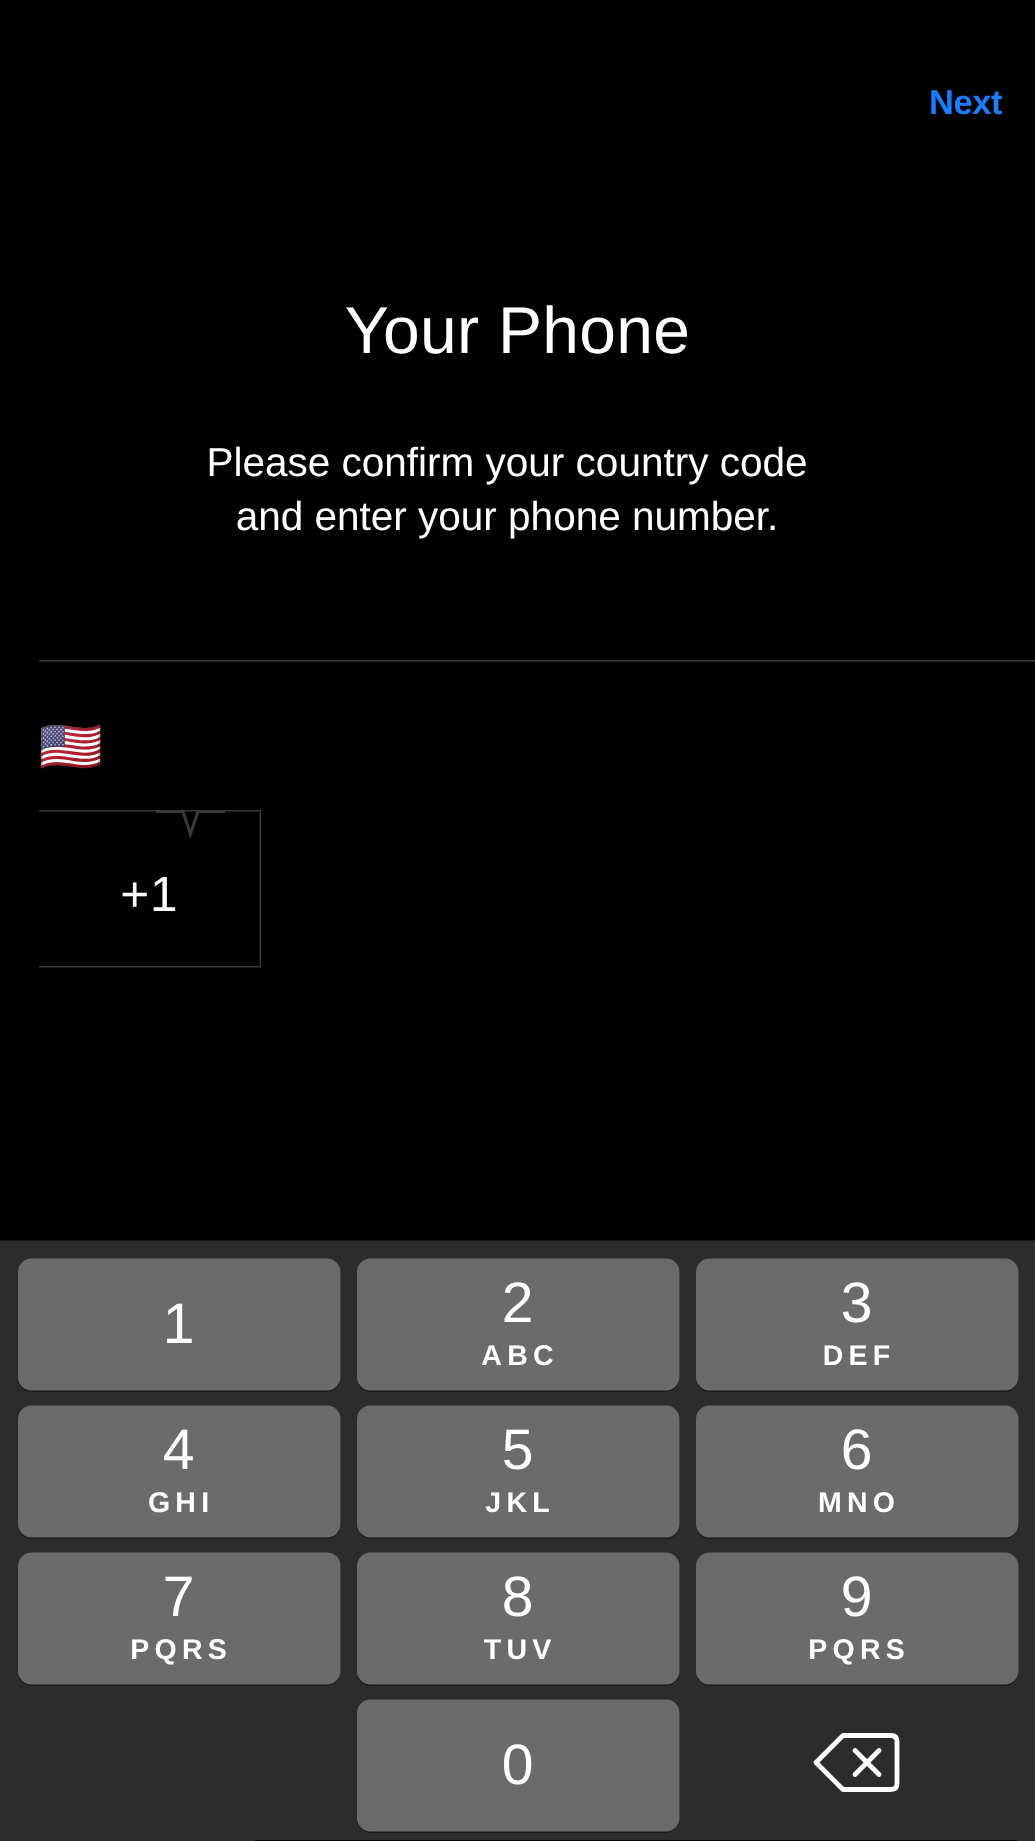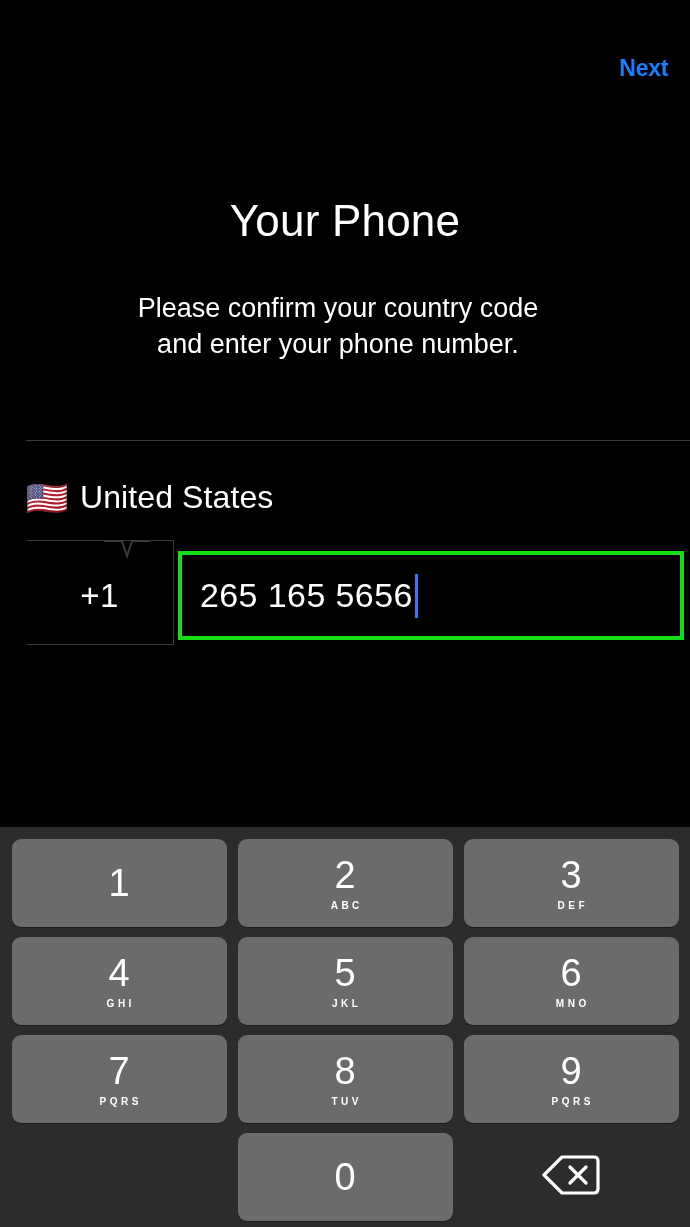--- a/index.html
+++ b/index.html
@@ -210,21 +210,21 @@
     user-select: none;
     box-shadow: 0 1px 0 rgba(0,0,0,0.35);
   }
   .key-digit {
     font-size: 38px;
     color: #ffffff;
     line-height: 1;
     font-weight: 300;
   }
   .key-letters {
-    font-size: 10px;
+    font-size: 19px;
     color: #ffffff;
     letter-spacing: 3.5px;
     font-weight: bold;
     margin-top: 6px;
     margin-left: 3.5px;
   }
   .key.no-letters .key-digit {
     margin-top: 0px;
   }
   .key-spacer {
@@ -251,38 +251,33 @@
   </div>
 
   <div class="page-title">Your Phone</div>
   <div class="page-subtitle">Please confirm your country code
 and enter your phone number.</div>
 
   <div class="divider-top"></div>
 
   <div class="country-row">
     <span class="flag-icon">🇺🇸</span>
-    <span class="country-name">United States</span>
   </div>
 
   <div class="phone-row">
 
     <div class="code-cell">
       <div class="code-notch">
         <svg width="46" height="22" viewBox="0 0 46 22">
           <path d="M0 1 L18 1 L23 16 L28 1 L46 1" fill="none" stroke="#3a3a3a" stroke-width="2"></path>
         </svg>
       </div>
       <span class="code-text">+1</span>
     </div>
 
-    <div class="number-cell">
-      <span class="number-text">265 165 5656</span>
-        <span class="caret"></span>
-    </div>
 
     <div class="number-underline"></div>
   </div>
 
   <div class="keypad">
 
     <div class="key-row">
       <div class="key no-letters">
         <span class="key-digit">1</span>
       </div>

